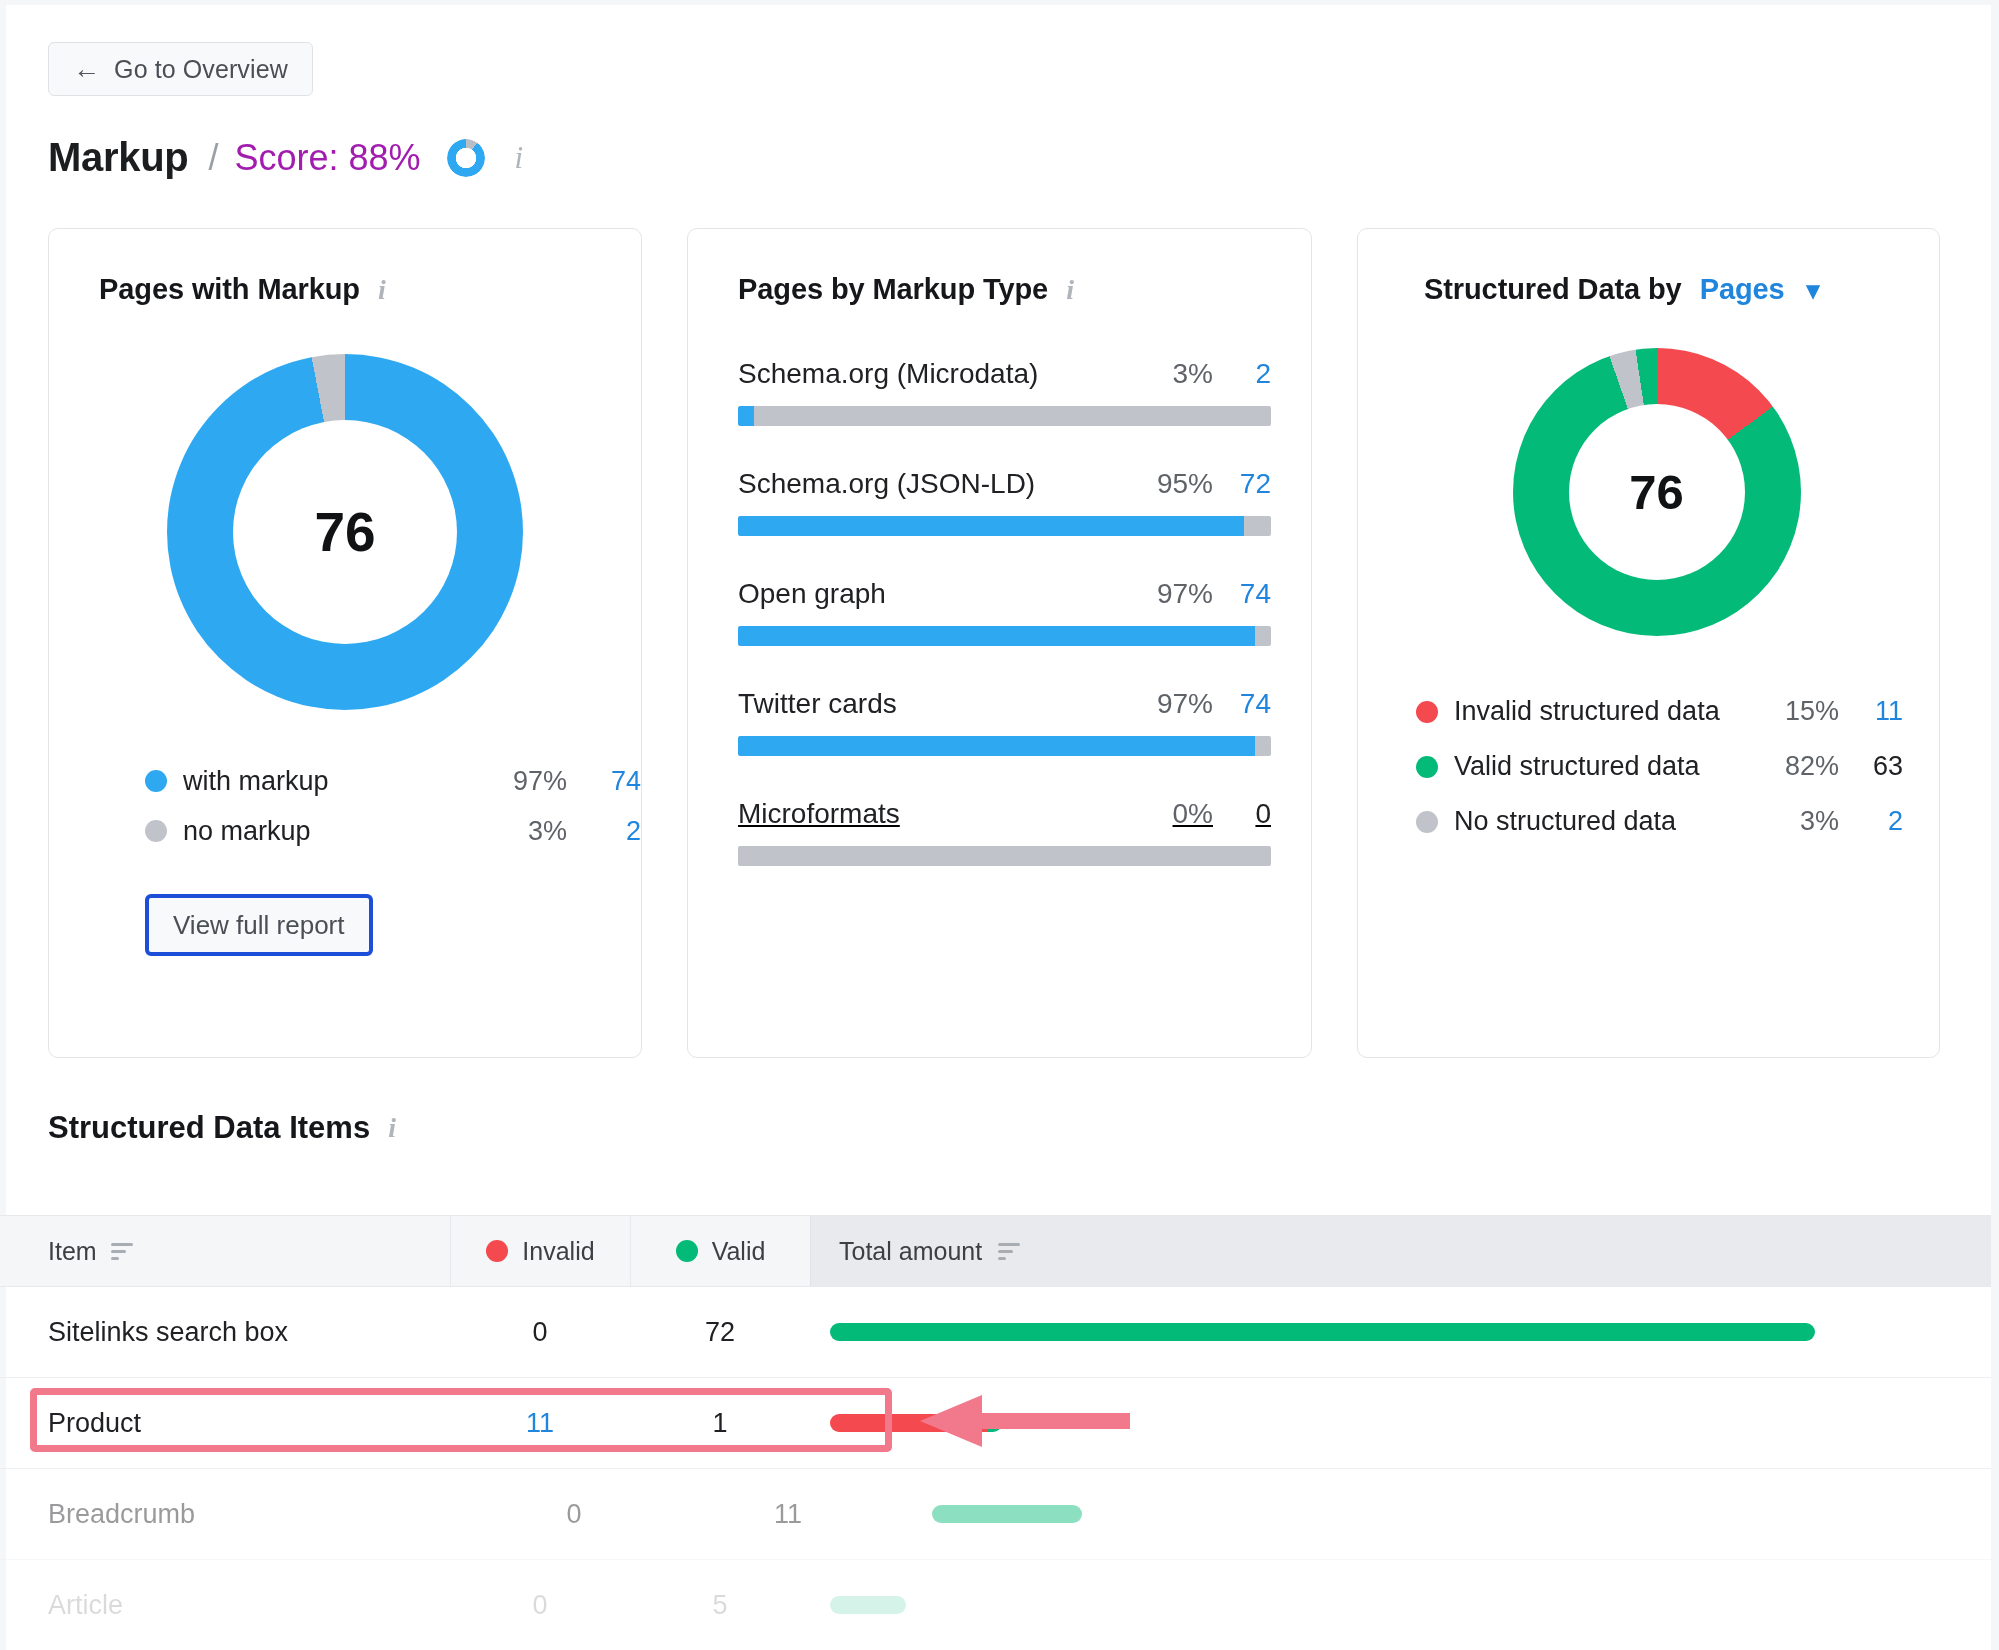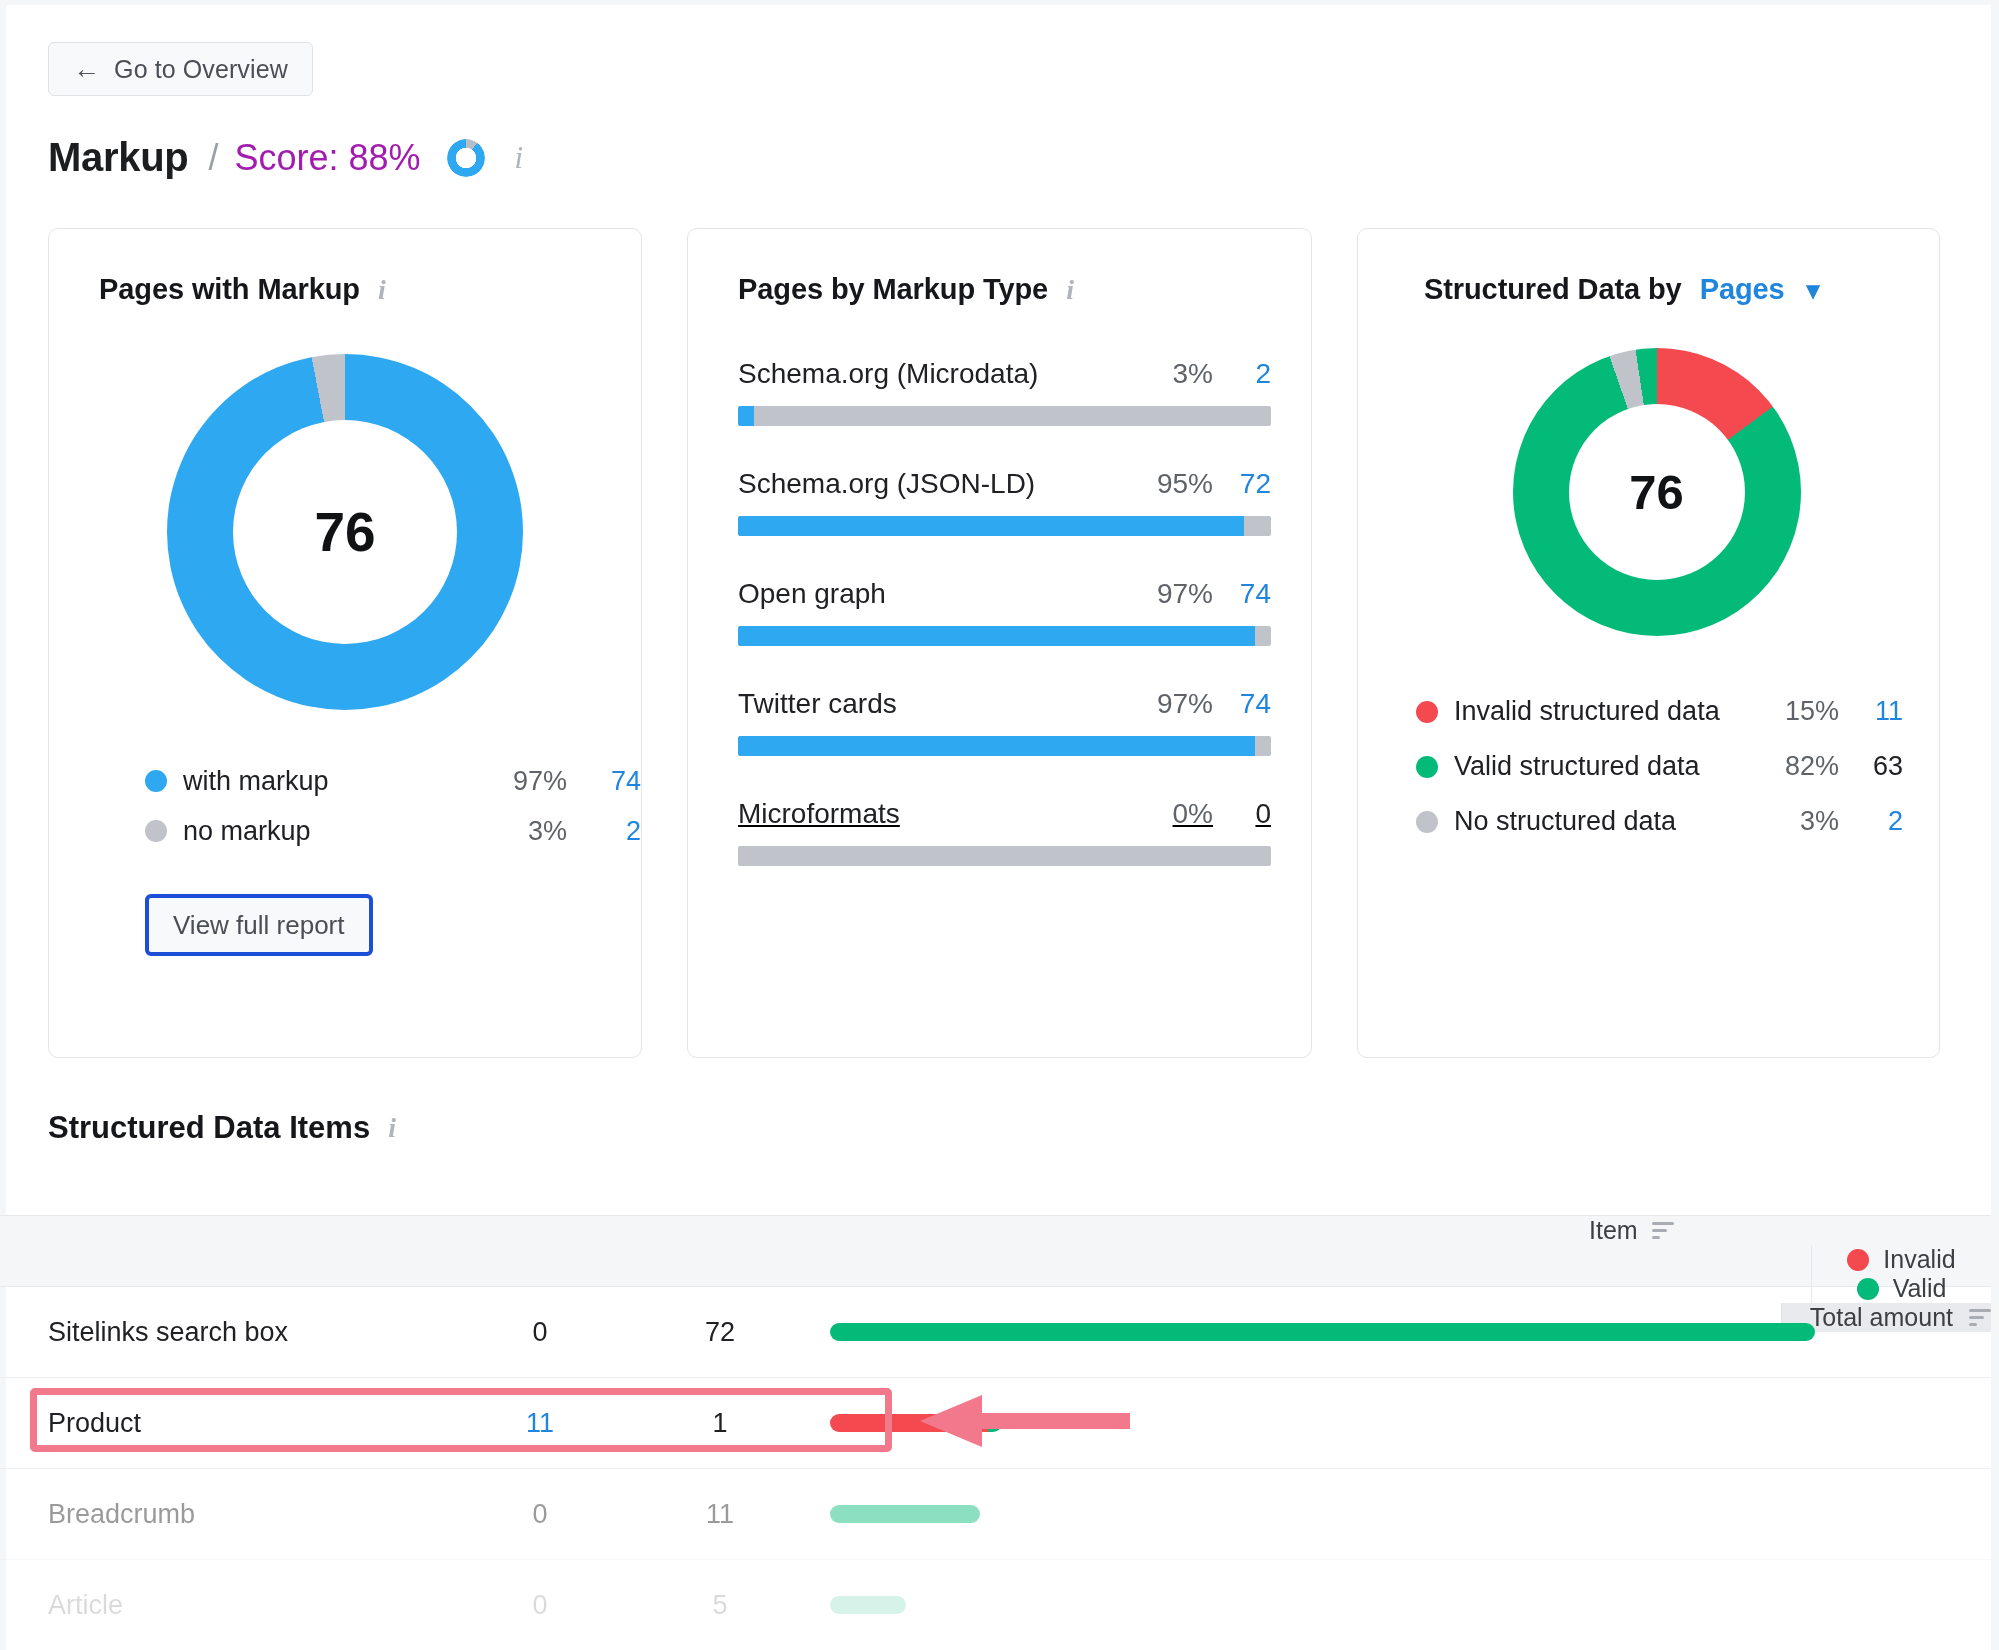--- a/index.html
+++ b/index.html
@@ -148,23 +148,23 @@
   
   .sdi-title {
     position:absolute; left:48px; top:1110px;
     display:flex; align-items:center; gap:18px;
     font-size:31px; font-weight:700; color:#16171a;
   }
   .sdi-title .i-ic { font-size:28px; }
 
   .table { position:absolute; left:0px; top:1215px; width:1991px; }
   .thead {
-    display:flex; align-items:flex-end;
+    display:flex; align-items:center;
     height:70px; background:#f5f6f8; color:#3c4043; font-size:25px;
-    border-top:1px solid #e7e9ec; border-bottom:1px solid #e7e9ec;flex-direction:column;
+    border-top:1px solid #e7e9ec; border-bottom:1px solid #e7e9ec;
   }
   .th { display:flex; align-items:center; box-sizing:border-box; height:100%; }
   .th-item { width:450px; padding-left:48px; gap:14px; }
   .th-invalid { width:180px; justify-content:center; gap:14px; border-left:1px solid #e7e9ec; }
   .th-valid  { width:180px; justify-content:center; gap:14px; border-left:1px solid #e7e9ec; }
   .th-total  { flex:1; padding-left:28px; gap:16px; background:#e9eaee; border-left:1px solid #e1e3e7; }
   .sort-ic { display:inline-flex; flex-direction:column; gap:4px; width:22px; }
   .sort-ic i { display:block; height:3px; background:#a8adb4; border-radius:2px; }
   .sort-ic i:nth-child(1){ width:22px; }
   .sort-ic i:nth-child(2){ width:15px; }
@@ -173,21 +173,21 @@
   .trow { display:flex; align-items:center; height:90px; border-bottom:1px solid #eceef1; position:relative; }
   .td { box-sizing:border-box; display:flex; align-items:center; height:100%; font-size:27px; color:#202124; }
   .td-item { width:450px; padding-left:48px; }
   .td-invalid { width:180px; justify-content:center; }
   .td-valid { width:180px; justify-content:center; }
   .td-total { flex:1; padding-left:20px; }
   .num-link { color:#1f85dd; }
   .tbar { height:18px; border-radius:9px; display:flex; overflow:hidden; }
   .tbar span { display:block; height:100%; }
 
-  .row-faded-1 { opacity:.45; }
+  .row-faded-1 { opacity:.45;gap:34px; }
   .row-faded-2 { opacity:.16; }
 
   
   .hl-box {
     position:absolute; left:30px; top:1388px;
     width:862px; height:64px;
     border:7px solid #f2798c; border-radius:5px;
     box-sizing:border-box; pointer-events:none;
   }
   .anno-arrow { position:absolute; left:920px; top:1395px; width:220px; height:52px; pointer-events:none; }

